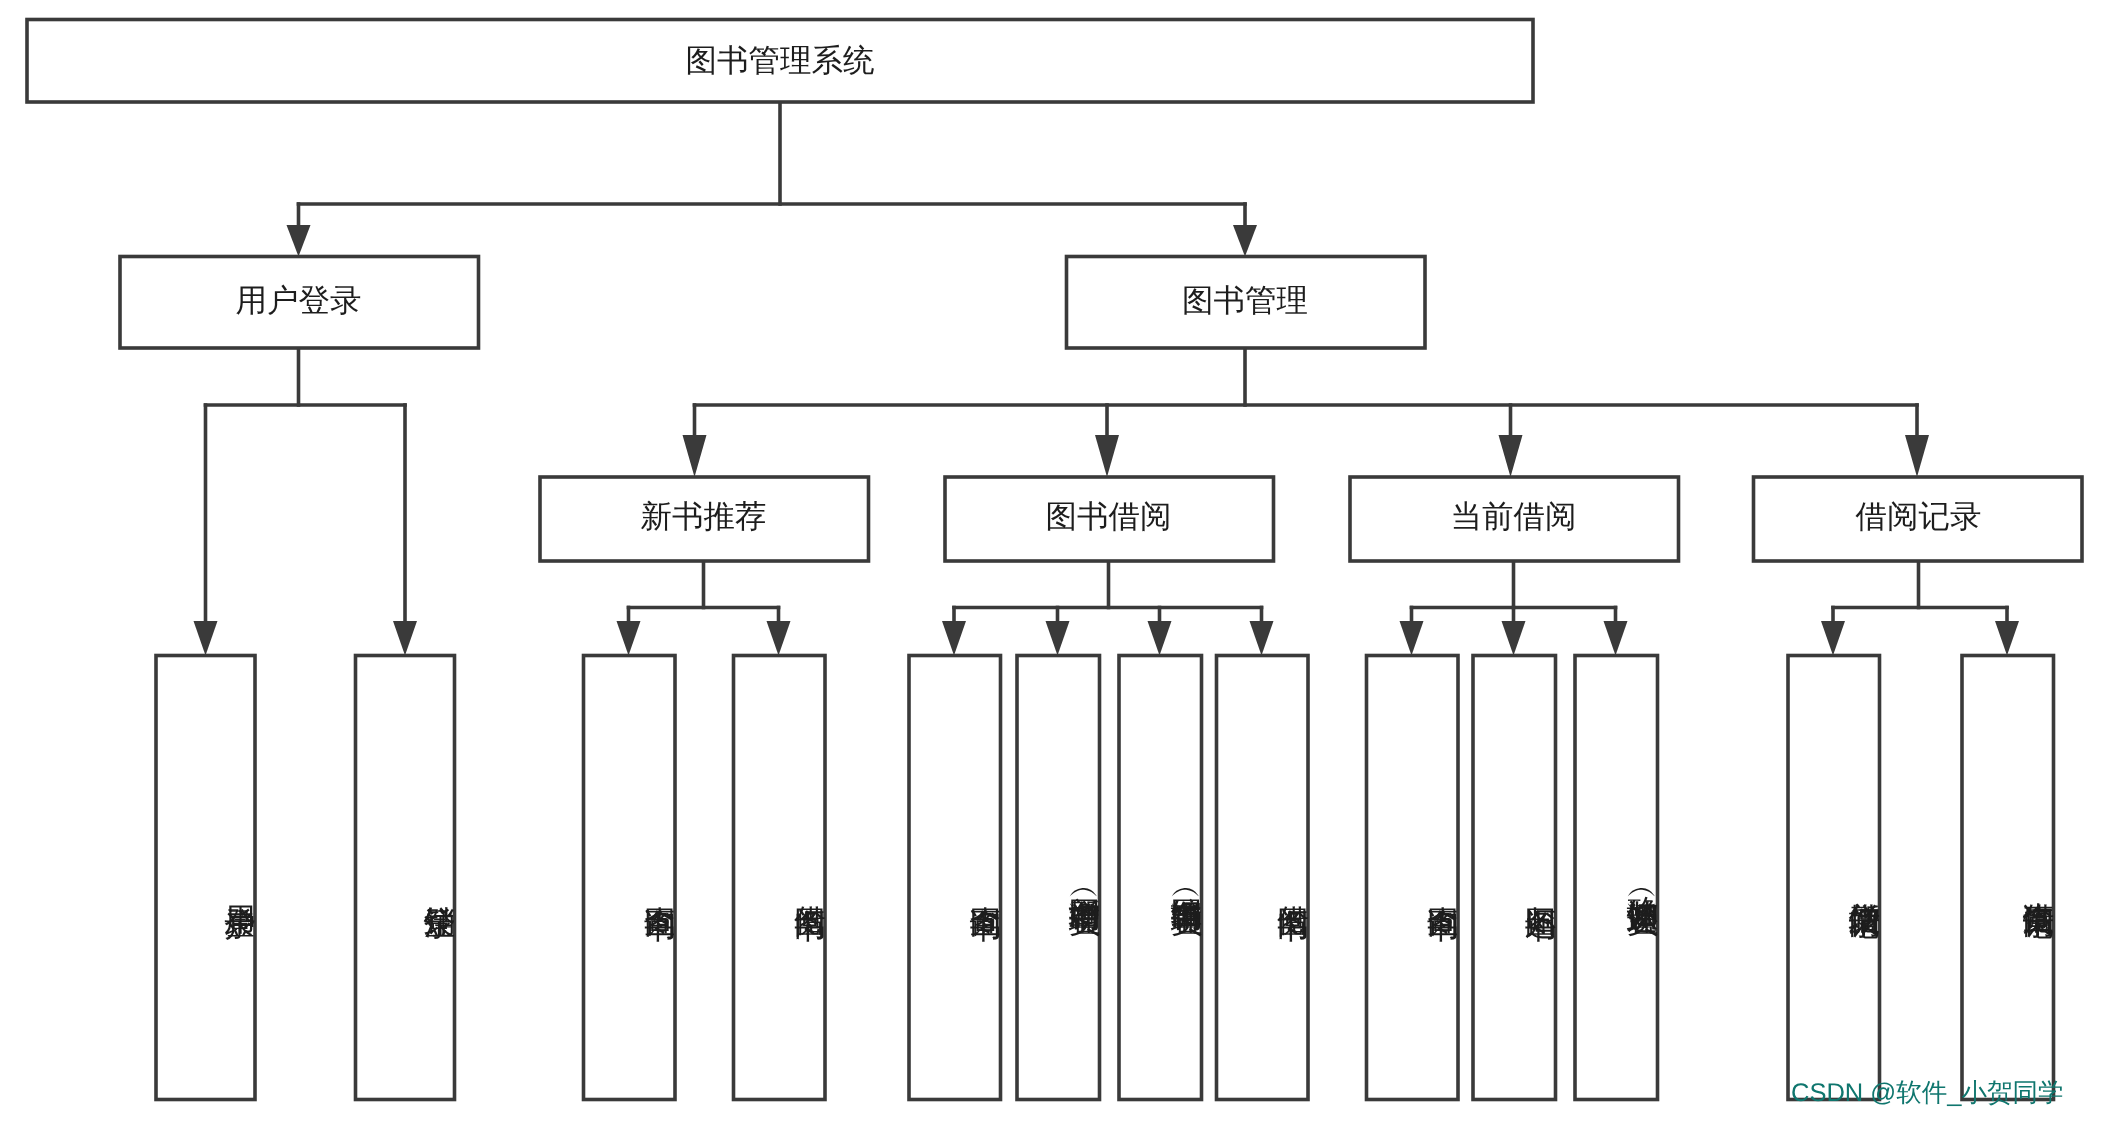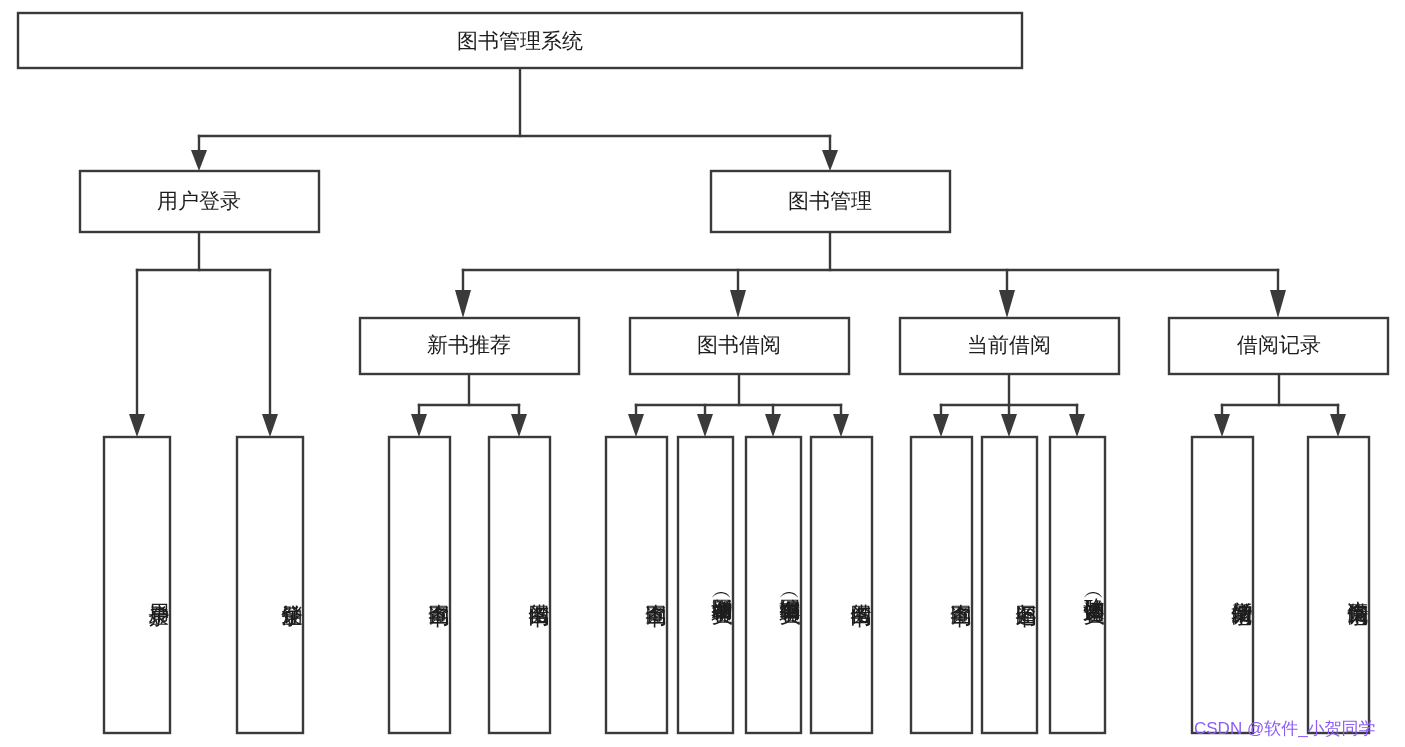--- a/index.html
+++ b/index.html
@@ -57,21 +57,21 @@
     align-items: flex-start;
     justify-content: center;
     letter-spacing: 1px;
     line-height: 1;
     pointer-events: none;
   }
   .watermark {
     position: absolute;
     font-family: "Liberation Sans", "DejaVu Sans", sans-serif;
     font-size: 17px;
-    color: #8b5cf6;
+    color: #0f766e;
     white-space: nowrap;
   }
 </style>
 </head>
 <body>
 
 <div id="canvas">
 
   <svg id="diagram-svg" width="1405" height="747" viewBox="0 0 1405 747">
 

